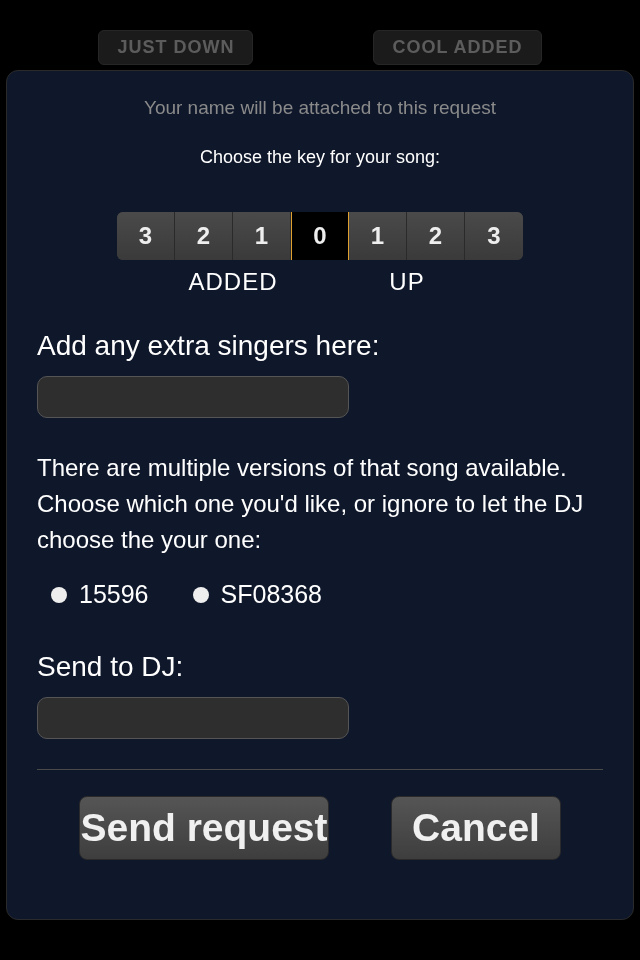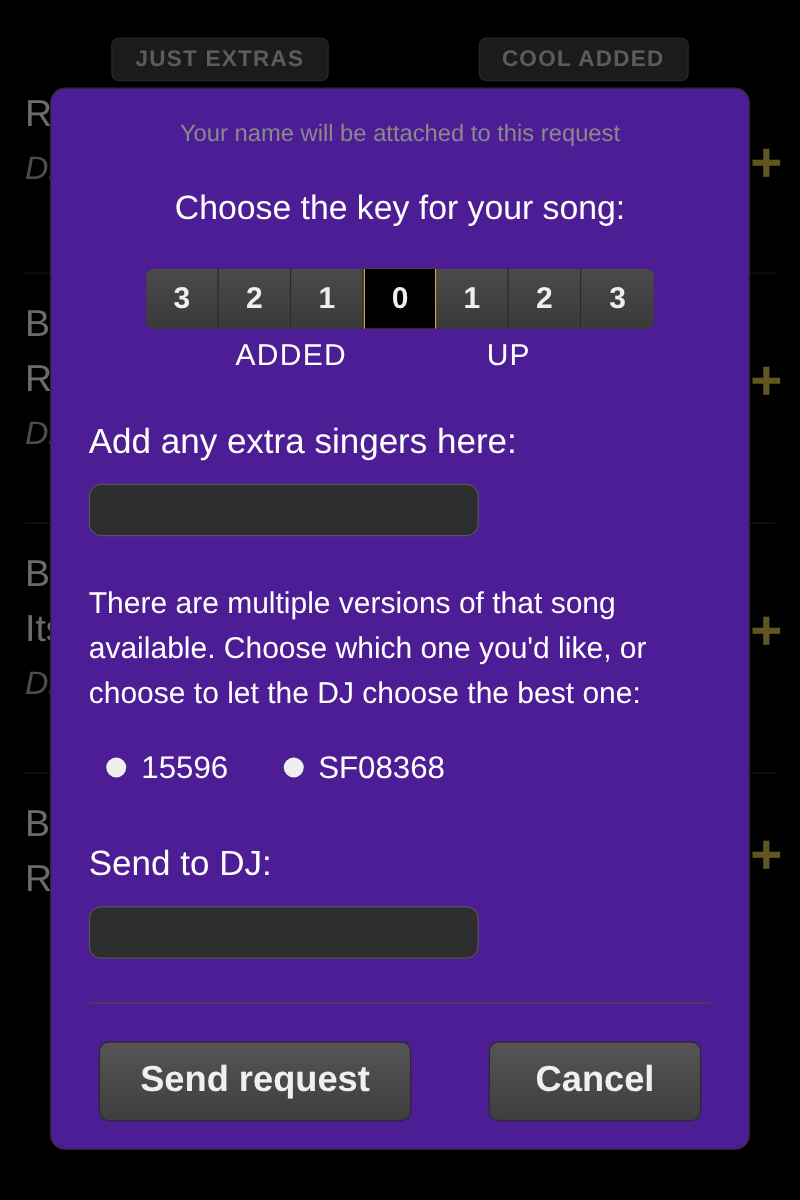--- a/index.html
+++ b/index.html
@@ -73,41 +73,40 @@
     
     .overlay {
       position: absolute;
       inset: 0;
       display: flex;
       align-items: flex-start;
       justify-content: center;
     }
     .modal {
       margin-top: 70px;
-      width: 560px;
+      width: 628px;
       height: 850px;
-      background: #4c1d95;
+      background: #0f172a;
       border: 1px solid #2a2a2a;
       border-radius: 12px;
       padding: 26px 30px 22px;
       display: flex;
       flex-direction: column;
-      justify-content: space-between;
     }
     .subtle {
       text-align: center;
       color: #8a8a8a;
       font-size: 19px;
       margin-bottom: 28px;
     }
     .heading {
       text-align: center;
-      font-size: 27px;
+      font-size: 18px;
       font-weight: 400;
-      margin-bottom: 28px;
+      margin-bottom: 44px;
     }
 
     
     .seg-wrap { display: flex; flex-direction: column; align-items: center; }
     .seg {
       display: flex;
       border-radius: 6px;
       overflow: hidden;
       background: #3a3a3a;
     }
@@ -196,34 +195,34 @@
       display: flex;
       gap: 22px;
       justify-content: center;
       margin-top: 26px;
     }
     .btn {
       background: linear-gradient(#555, #3e3e3e);
       border: 1px solid #2a2a2a;
       border-radius: 8px;
       color: #f0f0f0;
-      font-size: 29px;
+      font-size: 39px;
       font-weight: 700;
       height: 64px;
       cursor: pointer;
     }
     .btn.primary { width: 250px; }
     .btn.secondary { width: 170px; margin-left: 40px; }
   </style>
 </head>
 <body>
 
 <div class="bg">
   <div class="bg-topnav">
-    <div class="pill">JUST EXTRAS</div>
+    <div class="pill">JUST DOWN</div>
     <div class="pill">COOL ADDED</div>
   </div>
 
   <div class="bg-list">
     <div class="bg-row r1">
       <div class="bg-line1">Ro</div>
       <div class="bg-line3">Dis</div>
       <div class="plus">+</div>
     </div>
     <div class="spacer"></div>
@@ -268,21 +267,21 @@
         </div>
       <div class="seg-labels">
         <span>ADDED</span>
         <span>UP</span>
       </div>
     </div>
 
     <div class="label">Add any extra singers here:</div>
     <input class="field" value="" style="">
 
-    <div class="paragraph">There are multiple versions of that song available. Choose which one you'd like, or choose to let the DJ choose the best one:</div>
+    <div class="paragraph">There are multiple versions of that song available. Choose which one you'd like, or ignore to let the DJ choose the your one:</div>
 
     <div class="radios" id="radios">
         <label class="radio">
           <span class="dot"></span>
           <span>15596</span>
         </label>
         <label class="radio">
           <span class="dot"></span>
           <span>SF08368</span>
         </label>

